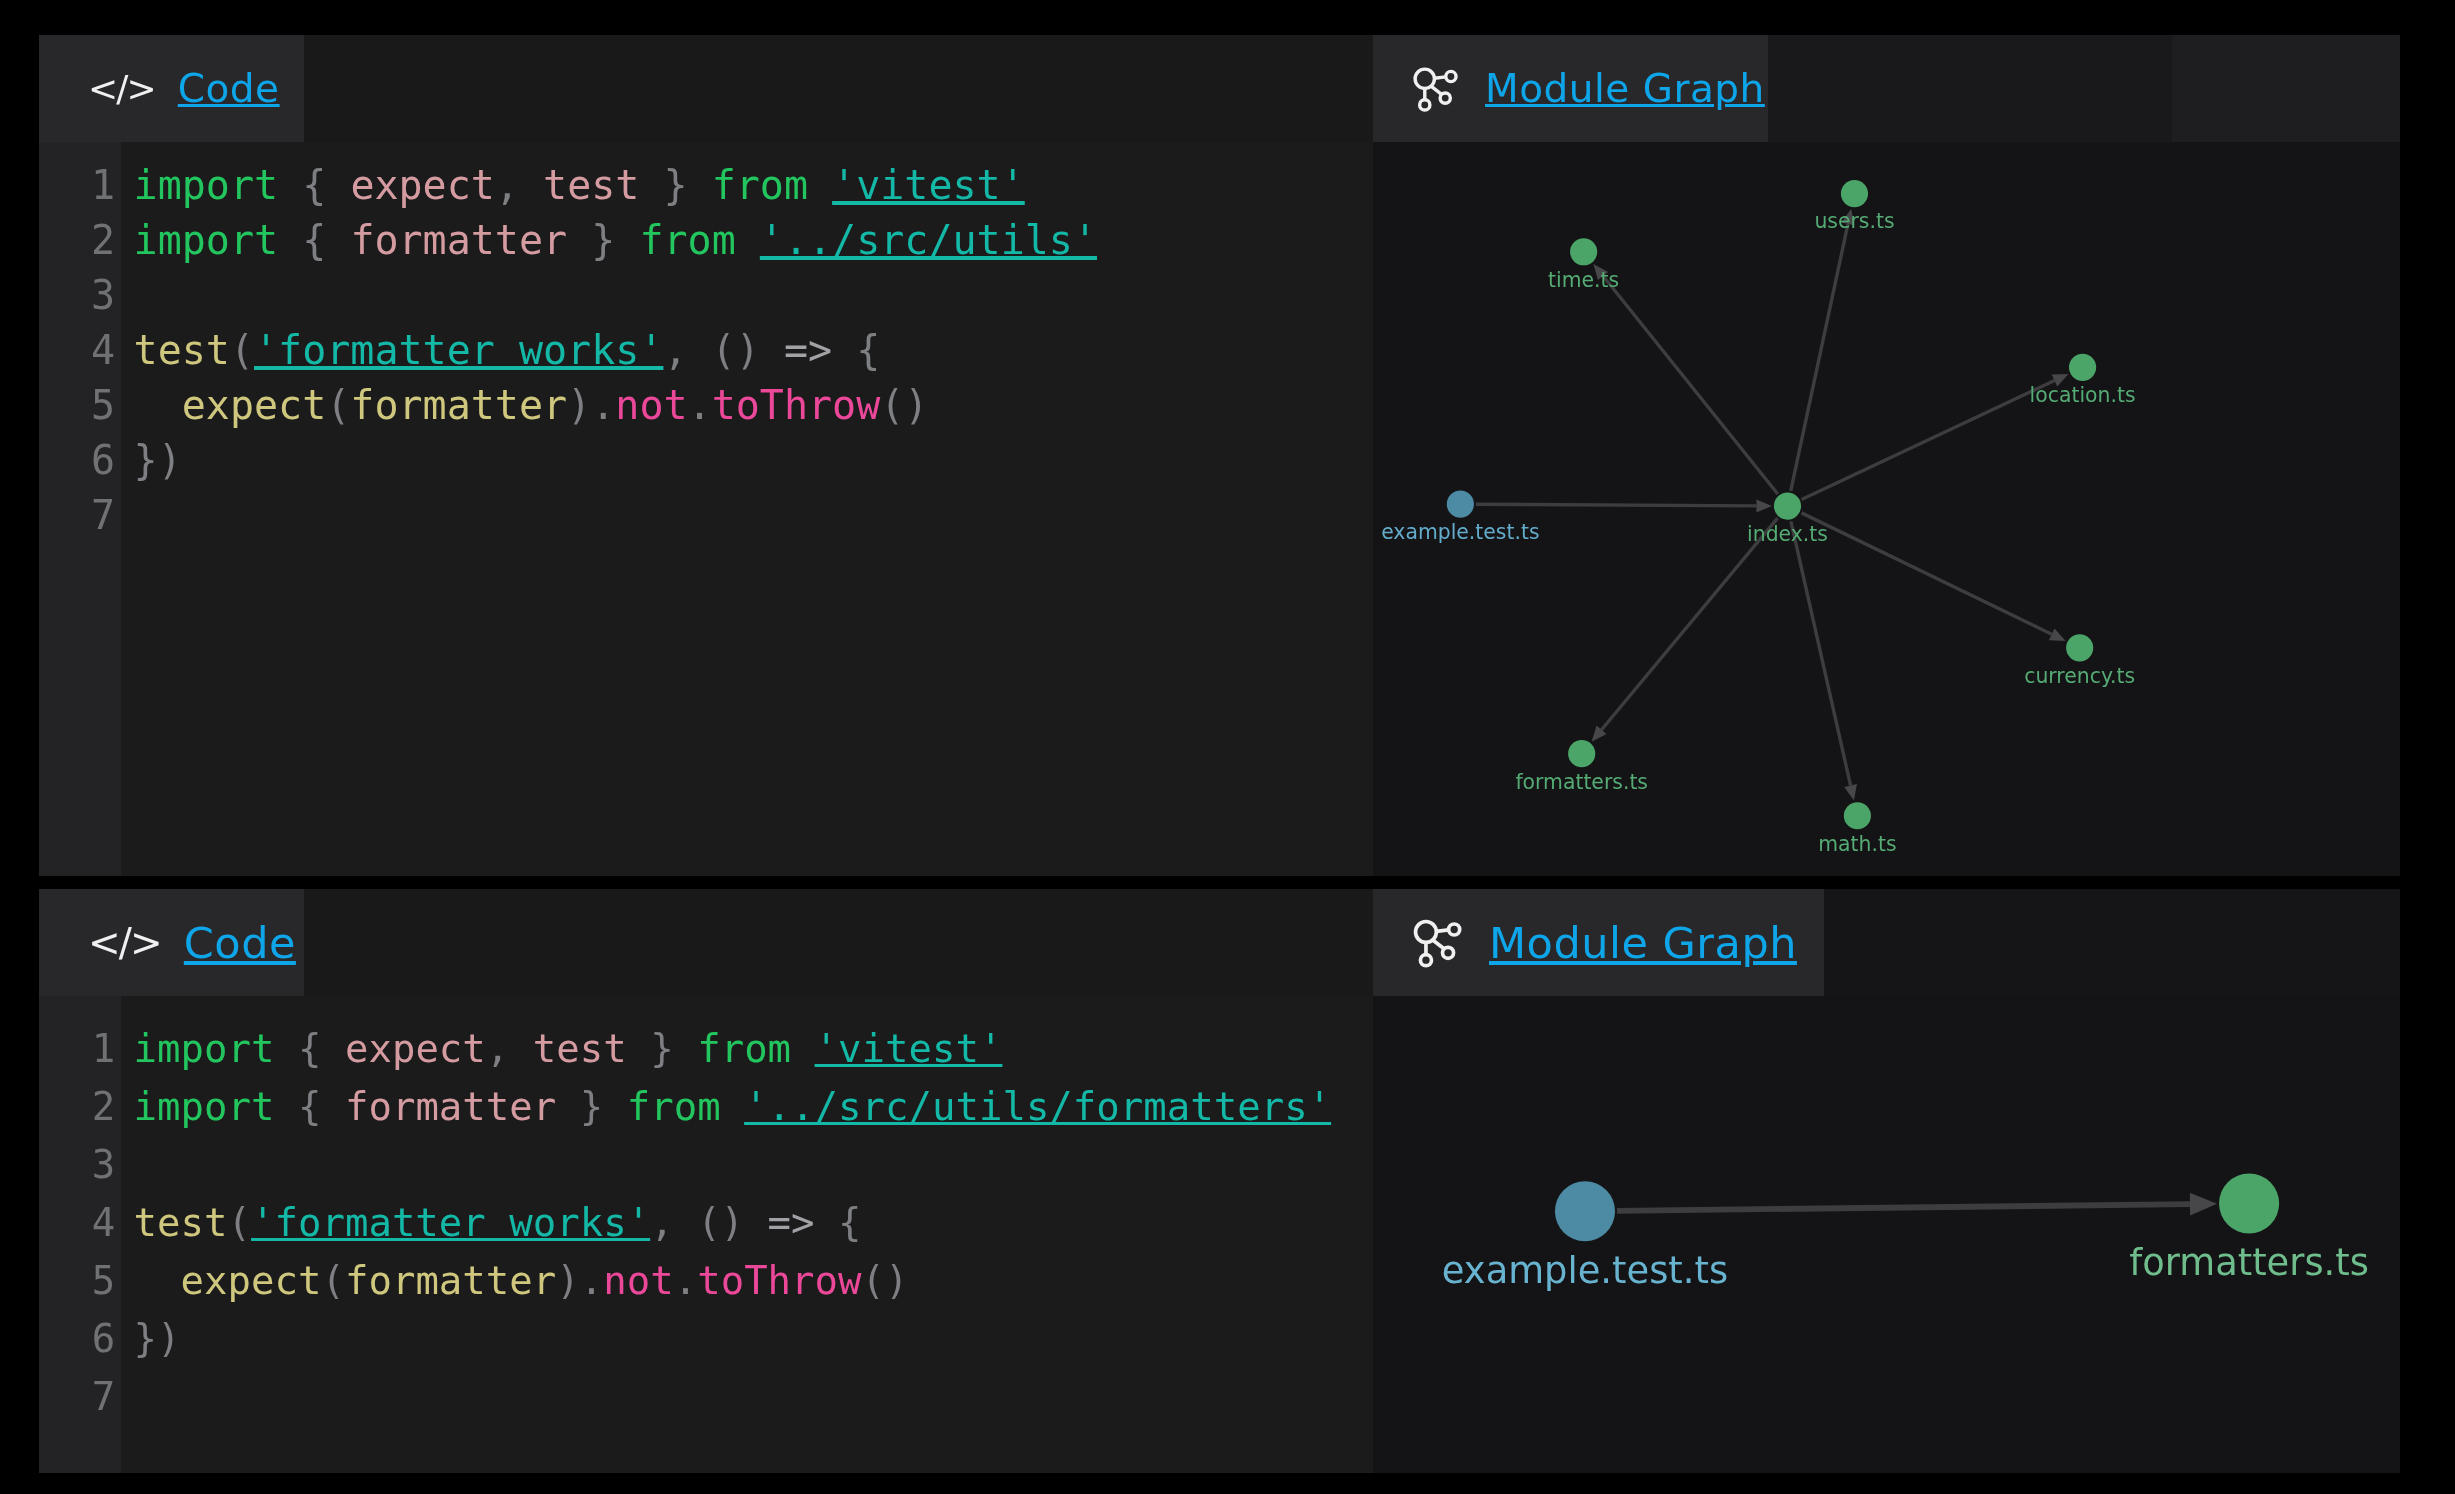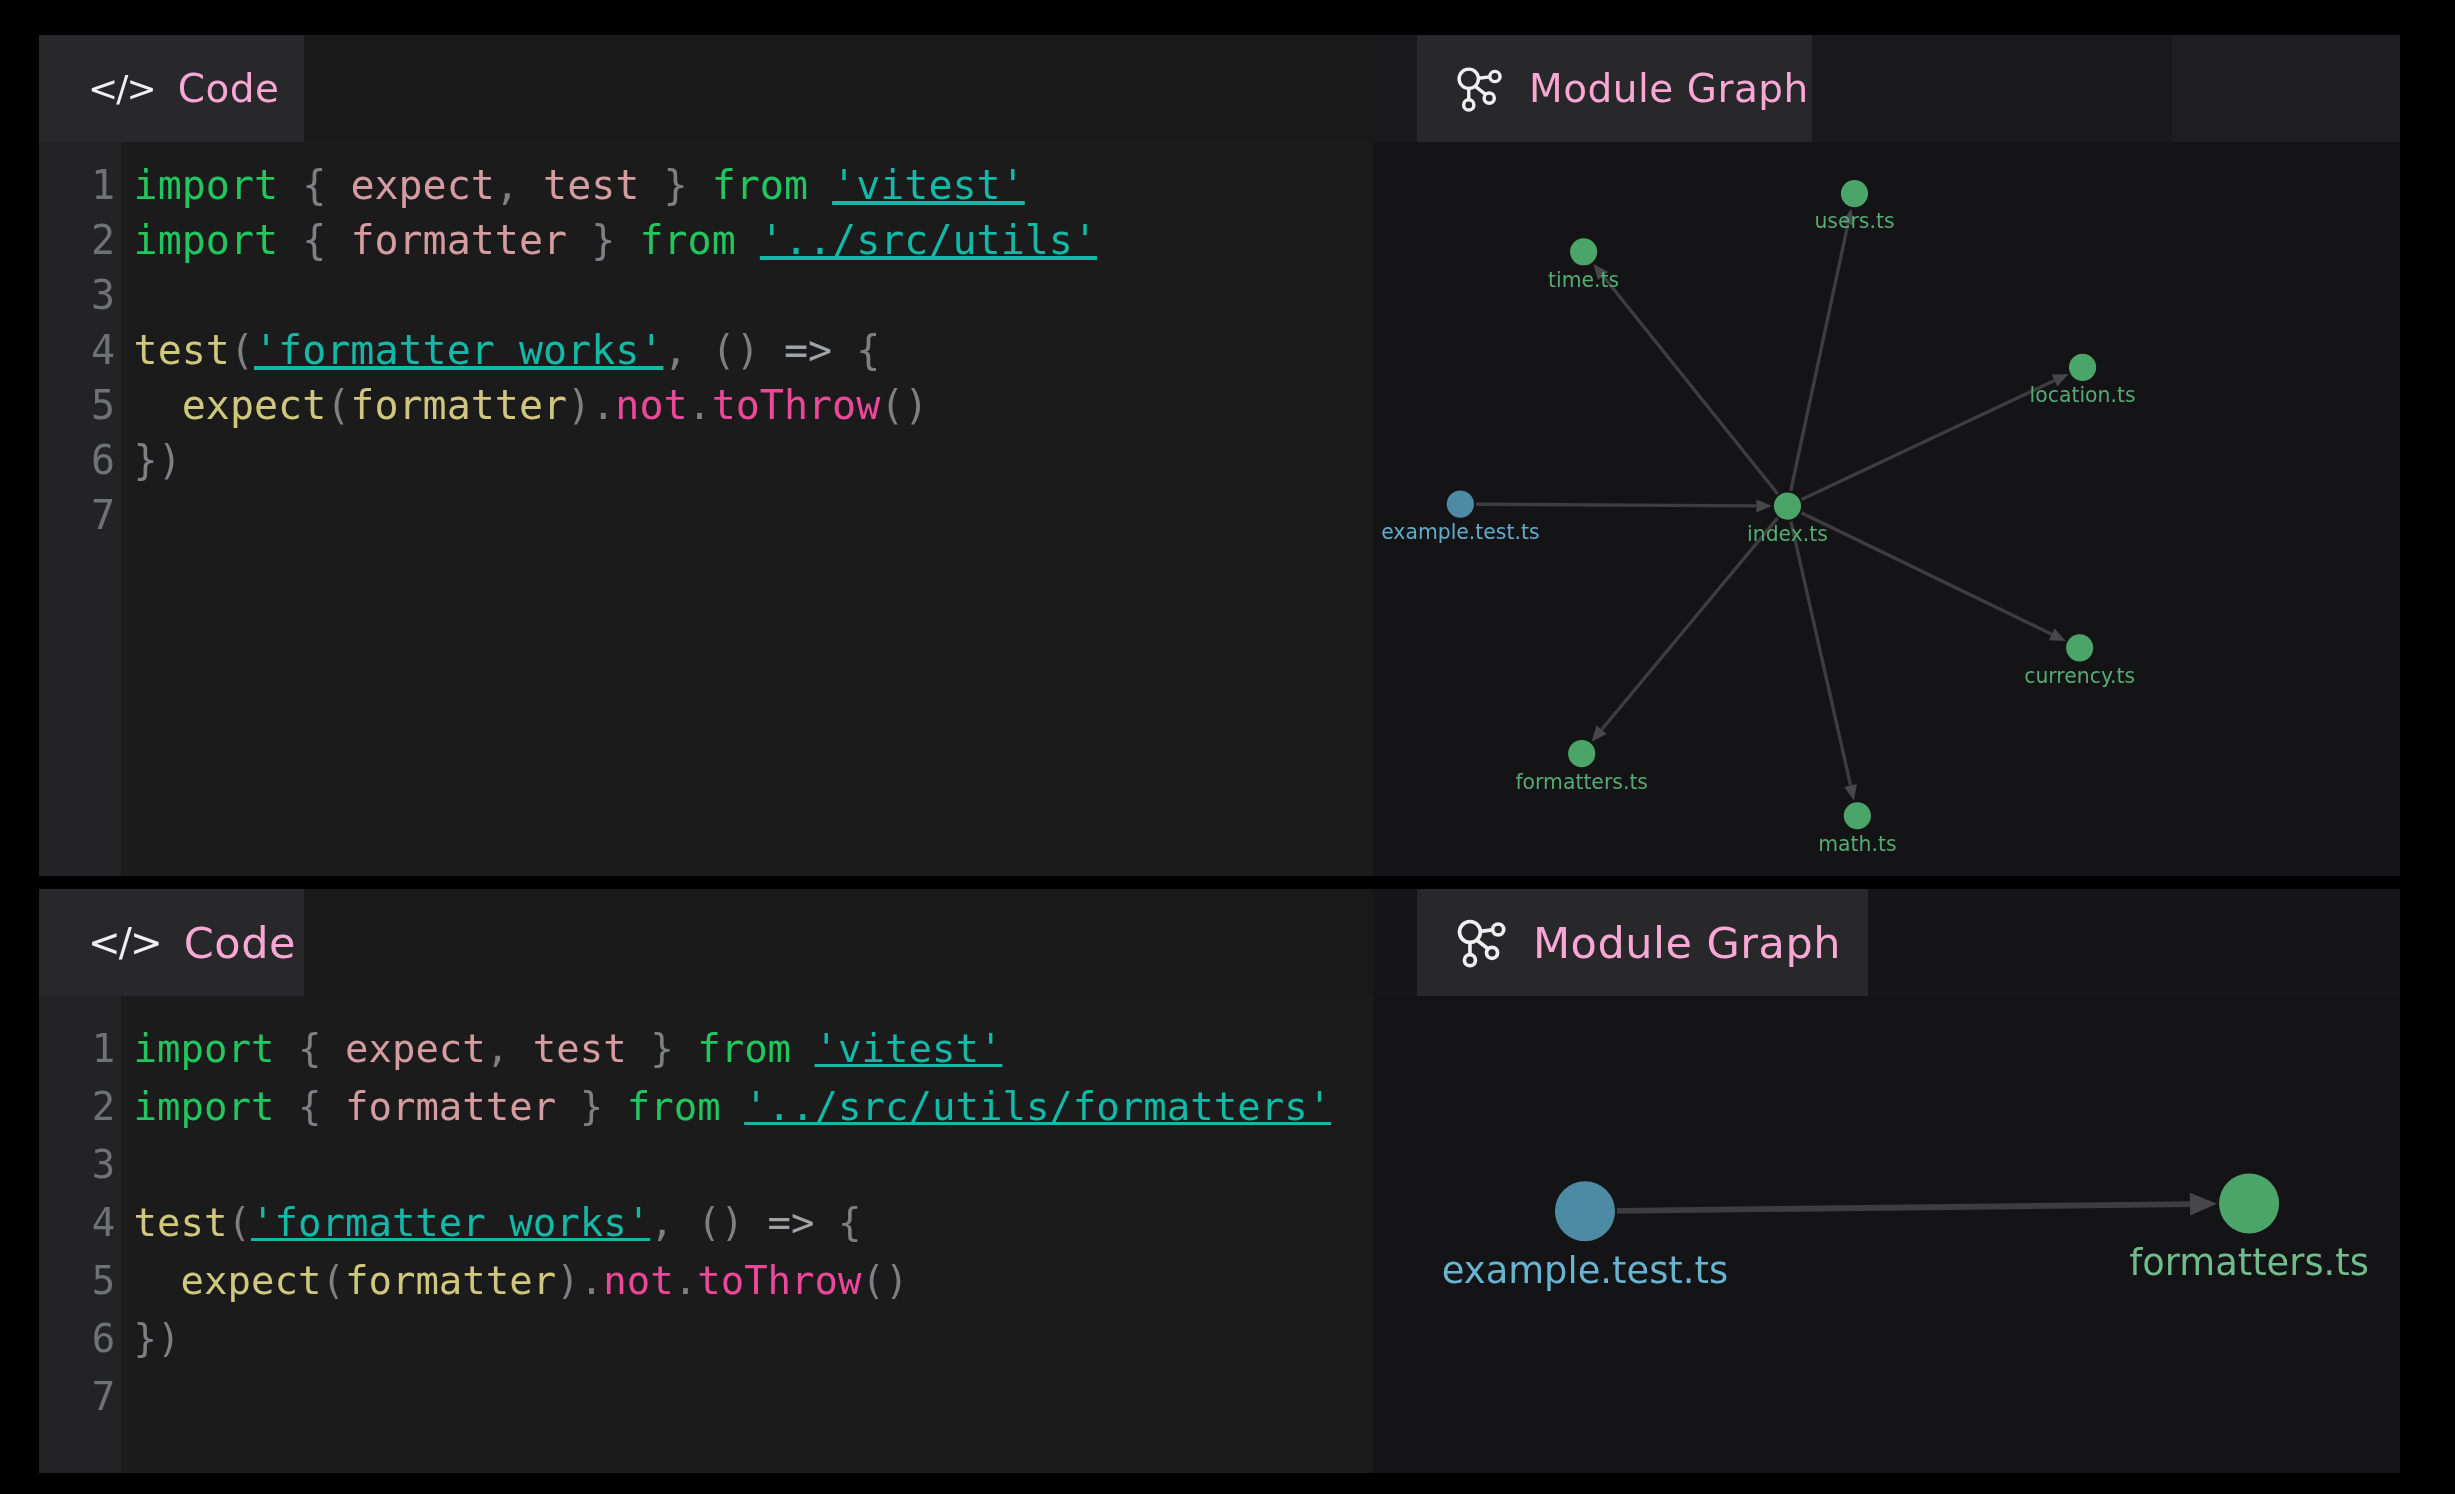--- a/index.html
+++ b/index.html
@@ -8,23 +8,23 @@
   .panel{position:absolute;overflow:hidden;}
   
   .code-panel{background:#1b1b1c;}
   #panel-code-top{left:39px;top:35px;width:1334px;height:841px;}
   #panel-code-bottom{left:39px;top:889px;width:1334px;height:584px;}
   .panel-header{position:absolute;left:0;top:0;right:0;height:107px;display:flex;}
   .code-panel .panel-header{background:#19191a;}
   .graph-panel .panel-header{background:#19191b;}
   .tab{display:flex;align-items:center;background:#28282b;height:107px;box-sizing:border-box;}
   .code-tab{width:265px;padding-left:49px;gap:23px;}
-  .graph-tab{width:395px;padding-left:37px;gap:25px;margin-left:44px;}
+  .graph-tab{width:395px;padding-left:37px;gap:25px;}
   #panel-graph-bottom .graph-tab{width:451px;}
-  .tab-label{color:#f9a8d4;font-size:39px;letter-spacing:0.5px;}
+  .tab-label{color:#0ea5e9;font-size:39px;letter-spacing:0.5px;text-decoration:underline;}
   #panel-code-bottom .tab-label,#panel-graph-bottom .tab-label{font-size:43px;}
   .code-glyph{color:#f0f0f0;font-size:36px;letter-spacing:-1.9px;}
   #panel-code-bottom .code-glyph{font-size:39px;}
   .mg-icon{width:50px;height:50px;}
   #panel-graph-bottom .mg-icon{width:54px;height:54px;}
   .ghost-tab{position:absolute;top:0;right:0;width:228px;height:107px;background:#1e1e21;}
   
   .code-area{position:absolute;left:0;top:107px;right:0;bottom:0;background:#1b1b1c;}
   .gutter-bg{position:absolute;left:0;top:0;bottom:0;width:82px;background:#232325;}
   .code-lines{position:absolute;left:0;top:15.5px;right:0;

